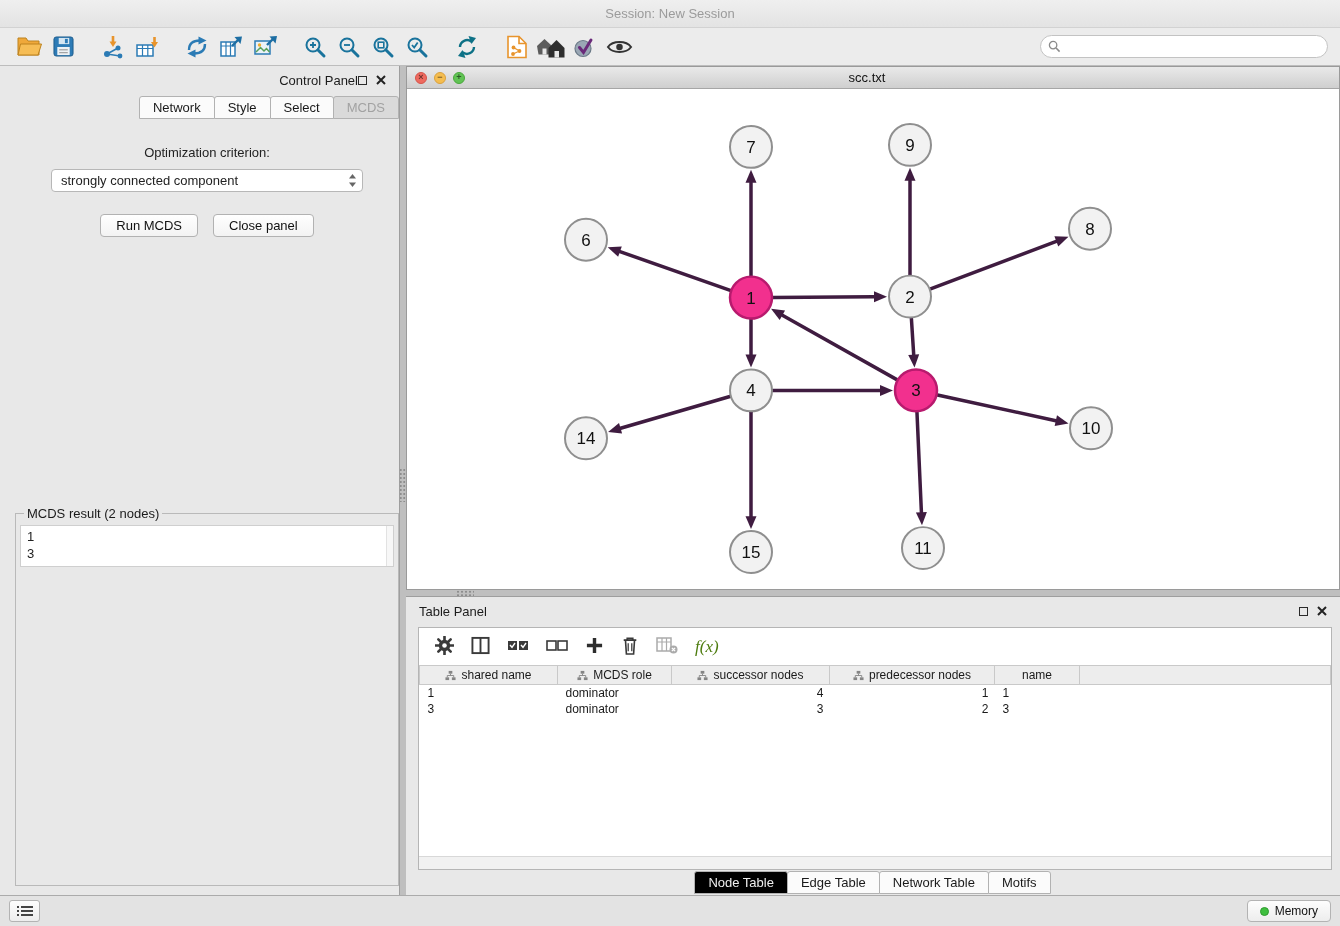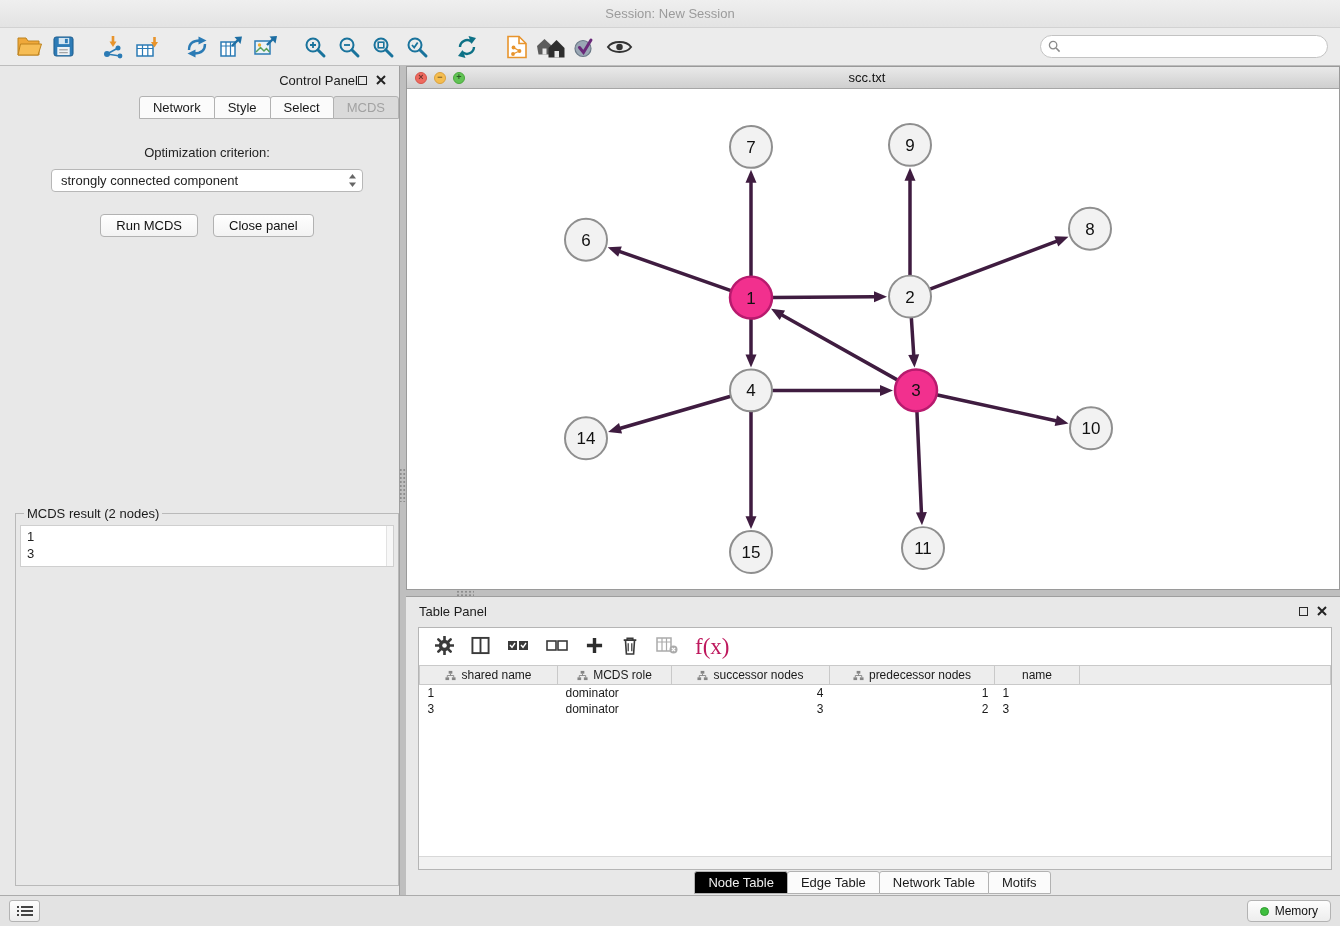--- a/index.html
+++ b/index.html
@@ -67,21 +67,21 @@
   .nw-canvas svg { display:block; width:100%; height:100%; }
 
   .h-gap { height:6px; flex:0 0 6px; }
 
   
   .table-panel { flex:1; background:#e8e8e8; border-top:1px solid #9e9e9e; display:flex;
     flex-direction:column; min-height:0; }
   .tp-inner { flex:1; margin:2px 8px 0 12px; background:#fff; border:1px solid #b5b5b5;
     display:flex; flex-direction:column; min-height:0; }
   .tp-toolbar { height:37px; flex:0 0 37px; display:flex; align-items:center; gap:17px; padding:0 16px; }
-  .fx { font-family:"Liberation Serif", serif; font-size:23px; color:#be185d; }
+  .fx { font-family:"Liberation Serif", serif; font-style:italic; font-size:17px; color:#4d7c0f; }
   .tp-table { width:100%; border-collapse:collapse; font-size:12px; table-layout:fixed; }
   .tp-table th { background:#ededed; border:1px solid #c9c9c9; height:19px; font-weight:normal;
     font-size:12px; color:#1a1a1a; }
   .th-inner { display:flex; align-items:center; justify-content:center; gap:5px; }
   .tp-table td { height:16px; padding:0 0 0 8px; color:#1a1a1a; white-space:nowrap; overflow:hidden; }
   .tp-table td.num { text-align:right; padding:0 6px 0 0; }
   .tp-fill { flex:1; background:#fff; }
   .tp-hscroll { height:13px; flex:0 0 13px; background:#f1f1f1; border-top:1px solid #d8d8d8; }
   .tp-tabs { height:25px; flex:0 0 25px; display:flex; justify-content:center; align-items:flex-end;
     padding-bottom:1px; }

